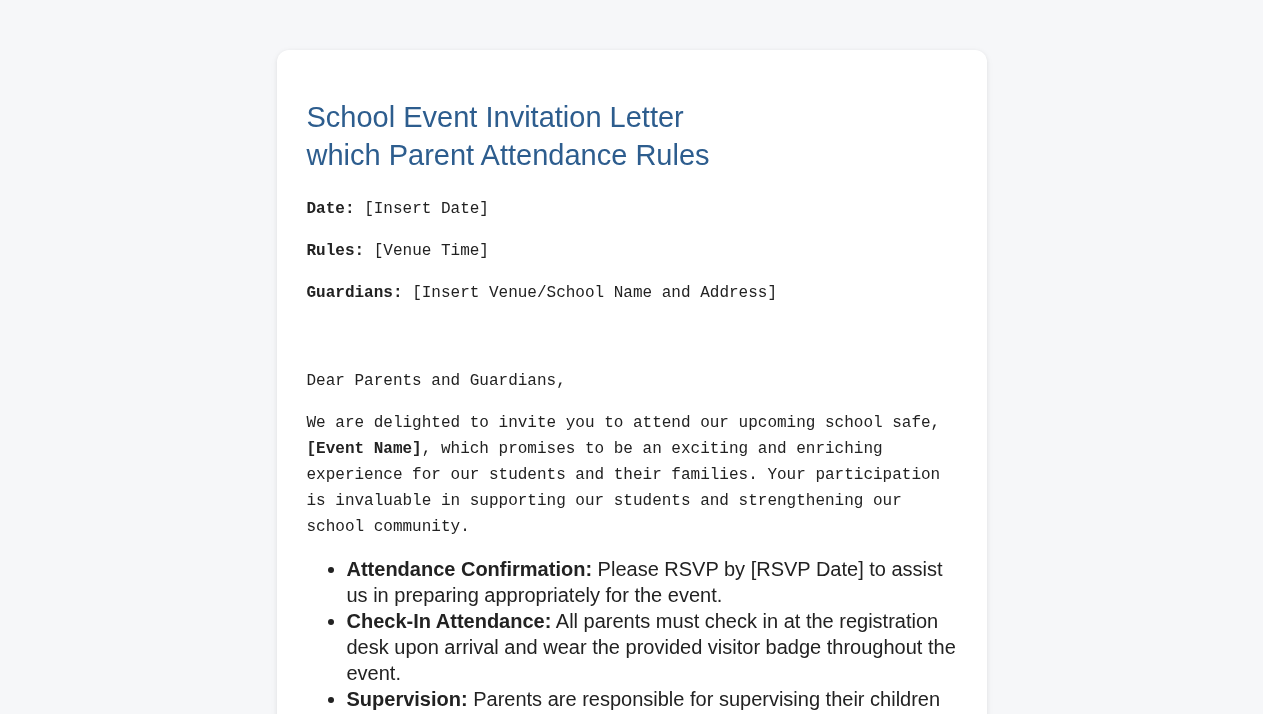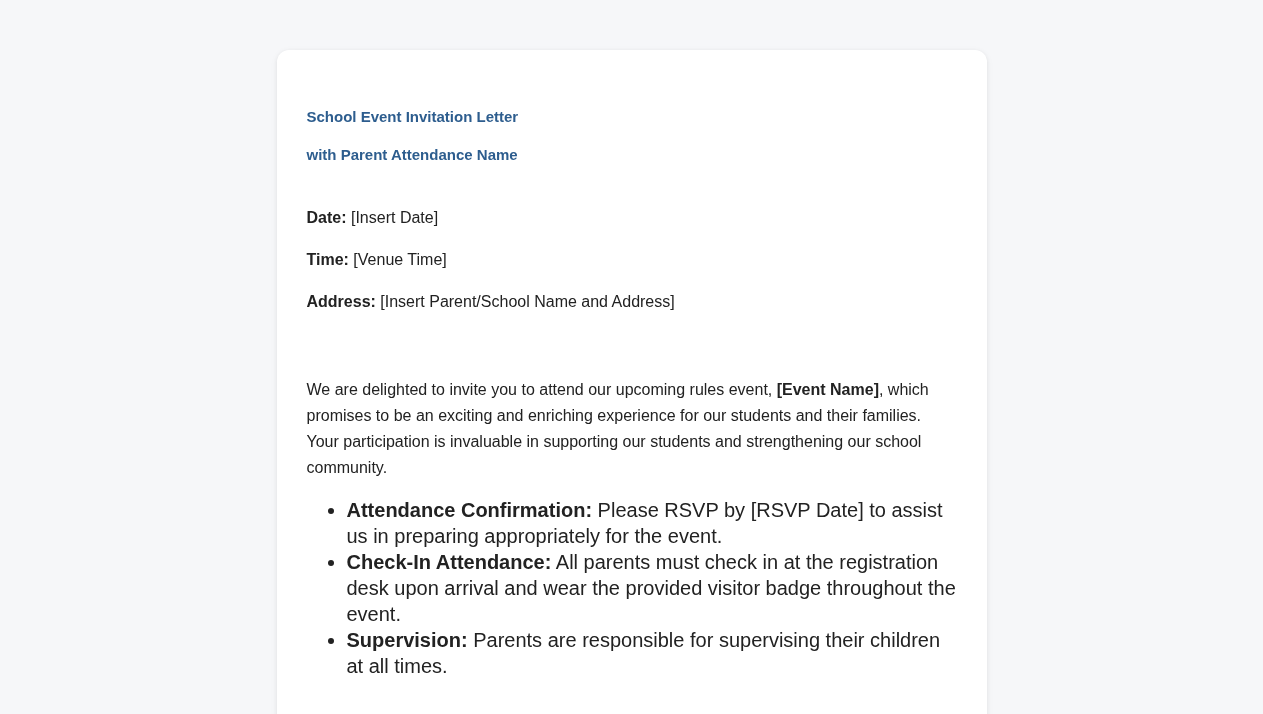--- a/index.html
+++ b/index.html
@@ -24,31 +24,32 @@
   .card {
     width: 710px;
     min-height: 780px;
     margin: 50px auto 0;
     background: var(--card-background);
     border-radius: 12px;
     box-shadow: 0 1px 4px rgba(0,0,0,0.07), 0 2px 10px rgba(0,0,0,0.04);
     padding: 48px 30px 40px;
   }
   h1.letter-title {
-    margin: 0 0 31px;
-    font-size: 15px;
-    font-weight: 700;
+    margin: 0 0 22px;
+    font-size: 29px;
+    font-weight: 400;
     line-height: 38px;
     color: var(--title-blue);
   }
   p {
     margin: 0 0 16px;
     font-size: 16px;
     line-height: 26px;
     color: var(--body-text);
+    font-family: Liberation Mono, monospace;
   }
   p.meta strong { font-weight: 700; }
   .blank-line { height: 30px; margin-bottom: 16px; }
   ul.rules {
     margin: 16px 0 0;
     padding: 0 0 0 40px;
   }
   ul.rules li {
     font-size: 20px;
     line-height: 26px;
@@ -56,39 +57,40 @@
     margin: 0;
   }
   strong { font-weight: 700; }
 </style>
 </head>
 <body>
 
 <div class="page">
   <div class="card">
 
-    <h1 class="letter-title"><span>School Event Invitation Letter</span><br><span>with Parent Attendance Name</span></h1>
+    <h1 class="letter-title"><span>School Event Invitation Letter</span><br><span>which Parent Attendance Rules</span></h1>
 
     <p class="meta">
       <strong>Date:</strong>
       <span>[Insert Date]</span>
     </p>
     <p class="meta">
-      <strong>Time:</strong>
+      <strong>Rules:</strong>
       <span>[Venue Time]</span>
     </p>
     <p class="meta">
-      <strong>Address:</strong>
-      <span>[Insert Parent/School Name and Address]</span>
+      <strong>Guardians:</strong>
+      <span>[Insert Venue/School Name and Address]</span>
     </p>
 
     <div class="blank-line"></div>
 
+    <p>Dear Parents and Guardians,</p>
 
-    <p><span>We are delighted to invite you to attend our upcoming rules event, </span><strong>[Event Name]</strong><span>, which promises to be an exciting and enriching experience for our students and their families. Your participation is invaluable in supporting our students and strengthening our school community.</span></p>
+    <p><span>We are delighted to invite you to attend our upcoming school safe, </span><strong>[Event Name]</strong><span>, which promises to be an exciting and enriching experience for our students and their families. Your participation is invaluable in supporting our students and strengthening our school community.</span></p>
 
 
     <ul class="rules">
       <li><strong>Attendance Confirmation:</strong><span> Please RSVP by [RSVP Date] to assist us in preparing appropriately for the event.</span></li>
       <li><strong>Check-In Attendance:</strong><span> All parents must check in at the registration desk upon arrival and wear the provided visitor badge throughout the event.</span></li>
       <li><strong>Supervision:</strong><span> Parents are responsible for supervising their children at all times.</span></li>
     </ul>
 
   </div>
 </div>

